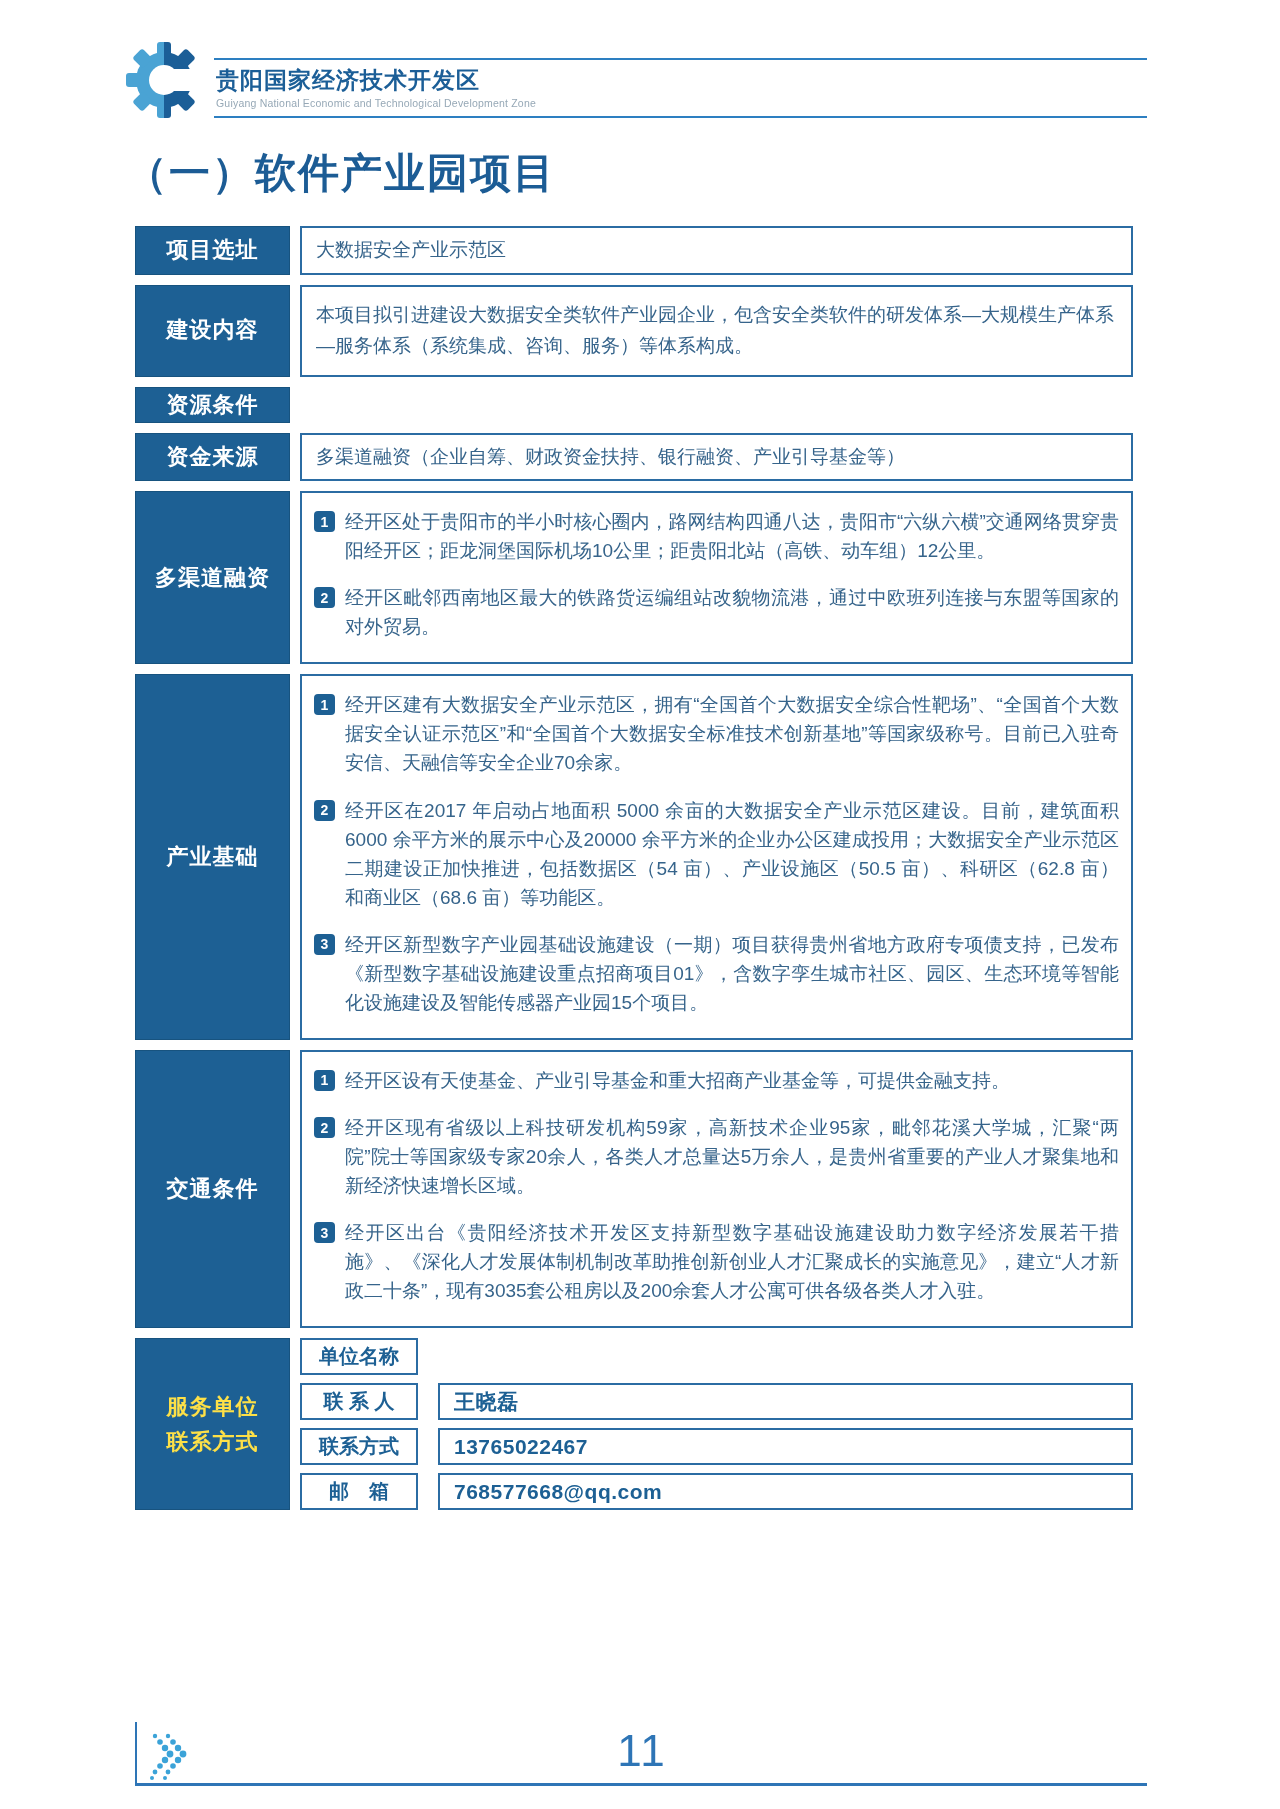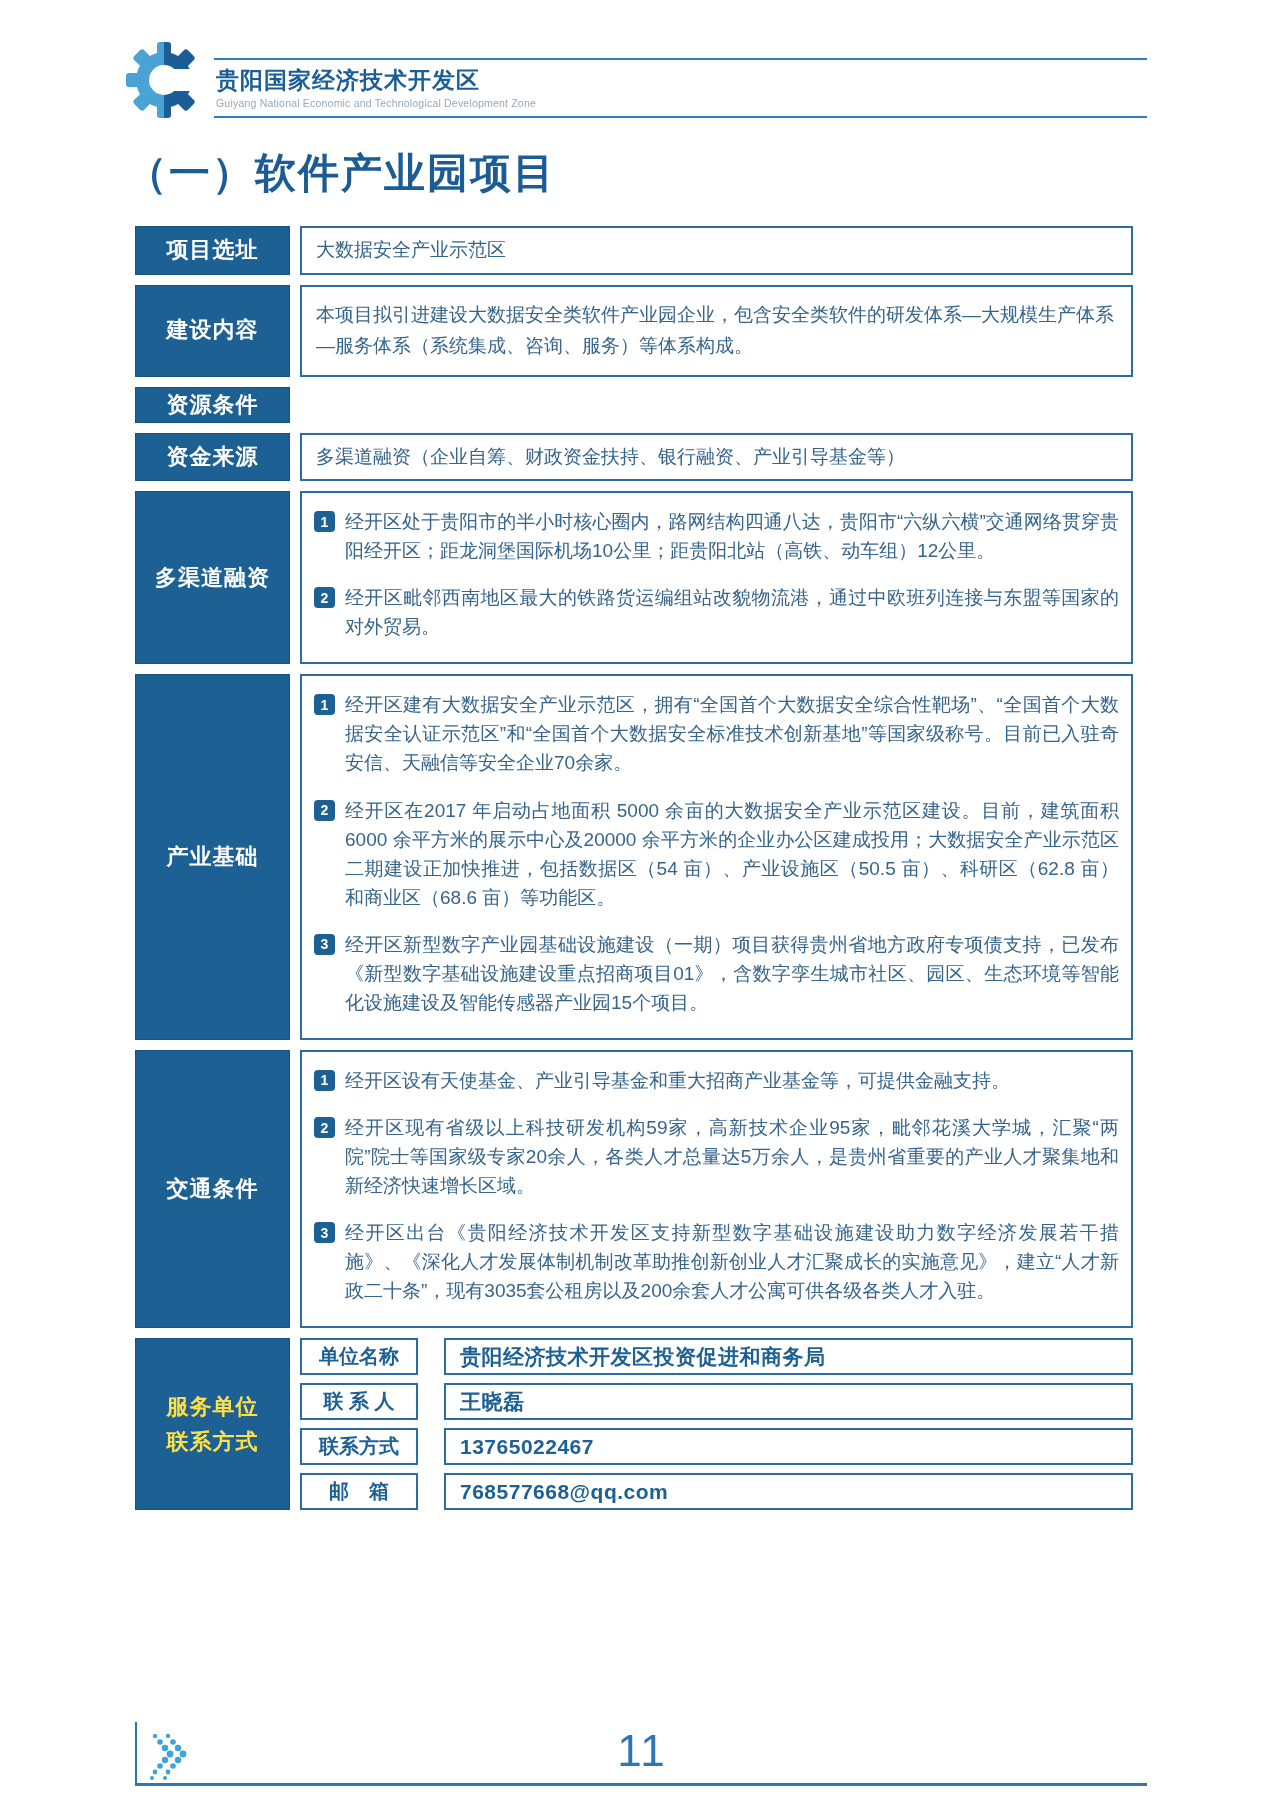--- a/index.html
+++ b/index.html
@@ -55,21 +55,21 @@
 
   
   .contact { display:flex; gap:10px; margin-bottom:10px; }
   .contact-label {
     width:155px; flex:none; background:#1d6094; border:1px solid #17537f;
     color:#fde047; font-size:22px; font-weight:bold; letter-spacing:1px;
     display:flex; flex-direction:column; align-items:center; justify-content:center;
     line-height:1.6; text-align:center;
   }
   .contact-rows { flex:1; display:flex; flex-direction:column; gap:8px; }
-  .contact-row { display:flex; gap:26px; height:37px; }
+  .contact-row { display:flex; gap:20px; height:37px; }
   .contact-field {
     width:118px; flex:none; border:2px solid #2b6ca3; background:#fff;
     color:#1d6094; font-size:20px; font-weight:bold;
     display:flex; align-items:center; justify-content:center;
   }
   .contact-value {
     flex:1; border:2px solid #2b6ca3; background:#fff;
     color:#1d6094; font-size:21px; font-weight:bold;
     display:flex; align-items:center; padding-left:14px; letter-spacing:0.5px;
   }
@@ -206,21 +206,20 @@
     </div>
 
     <div class="contact">
       <div class="contact-label">
         <div>服务单位</div>
         <div>联系方式</div>
       </div>
       <div class="contact-rows">
         <div class="contact-row">
           <div class="contact-field">单位名称</div>
-          <div class="contact-value">贵阳经济技术开发区投资促进和商务局</div>
         </div>
         <div class="contact-row">
           <div class="contact-field">联 系 人</div>
           <div class="contact-value">王晓磊</div>
         </div>
         <div class="contact-row">
           <div class="contact-field">联系方式</div>
           <div class="contact-value">13765022467</div>
         </div>
         <div class="contact-row">

